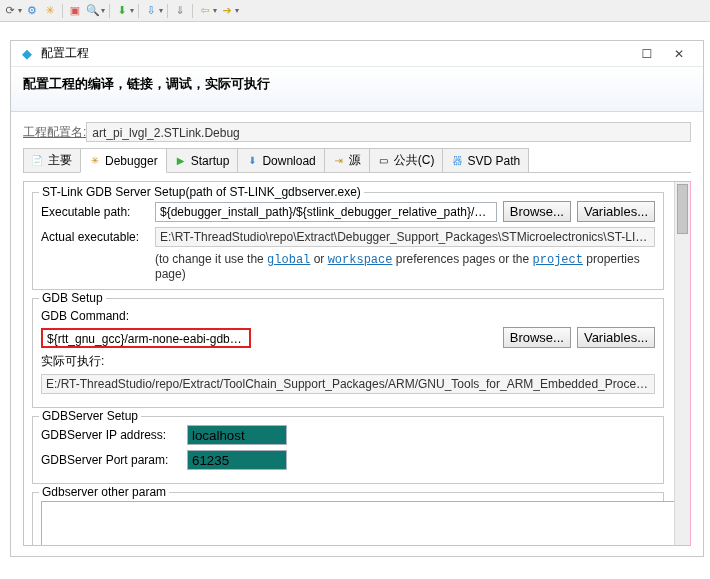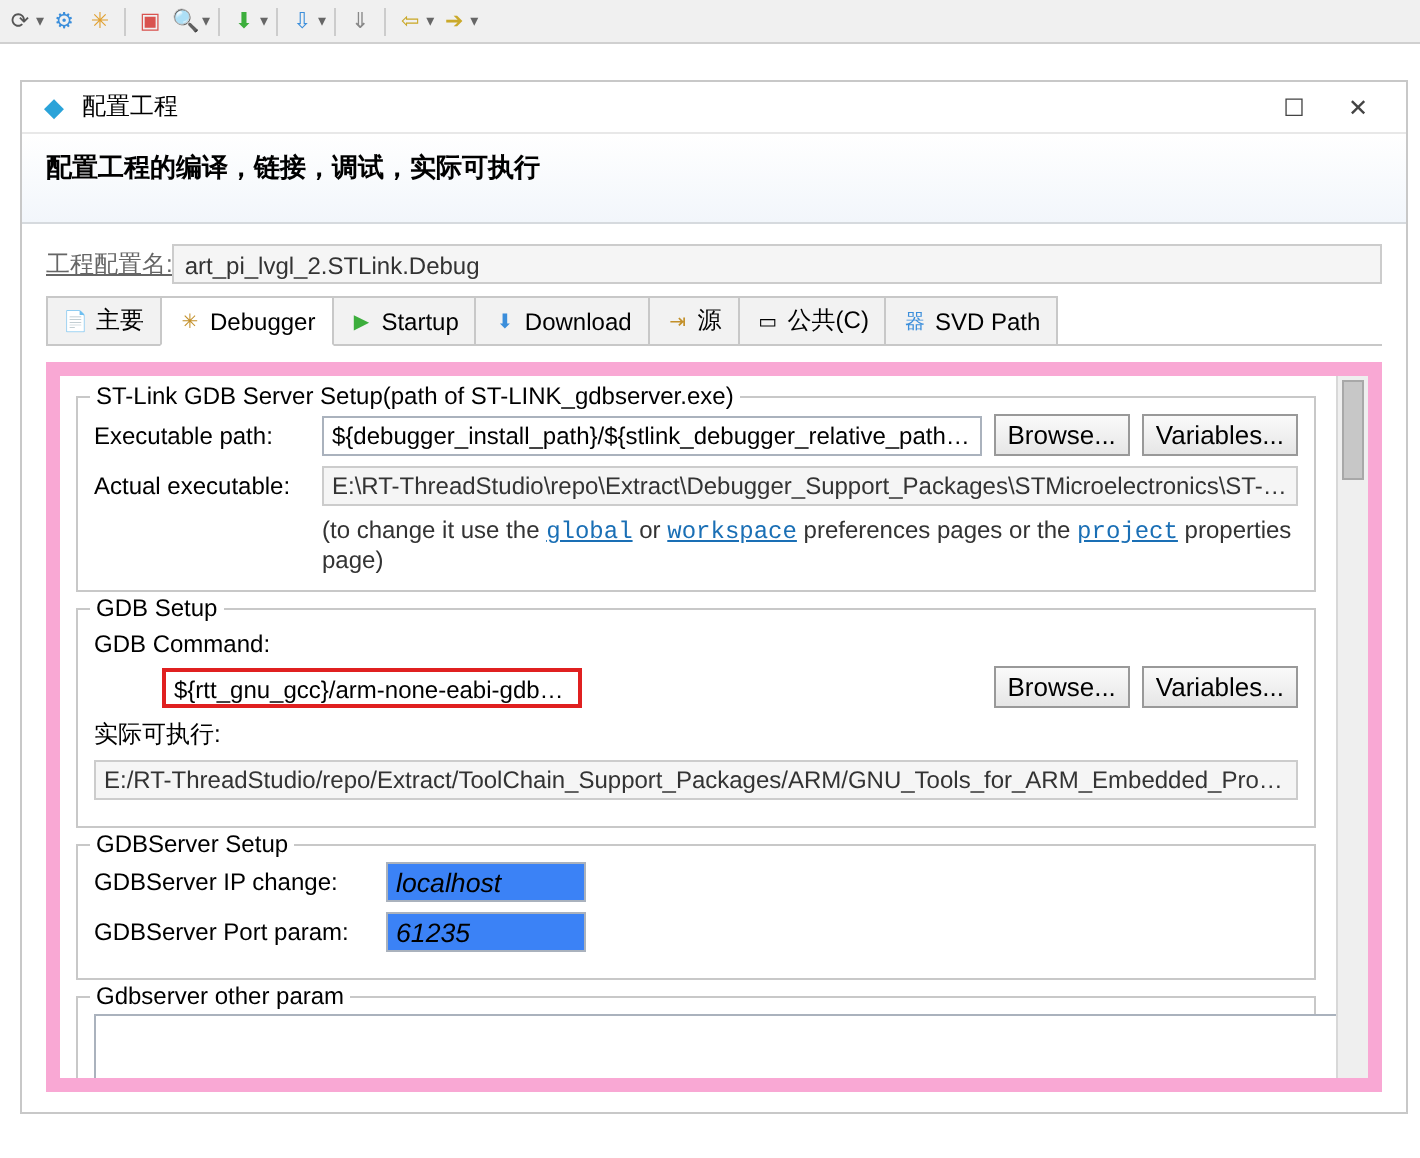--- a/index.html
+++ b/index.html
@@ -91,21 +91,21 @@
     border-bottom:none;
     margin-right:-1px;
     background:#f2f2f2;
     display:flex; align-items:center; gap:4px;
     position:relative;
   }
   .tabs .tab.active { background:#fff; border-bottom:1px solid #fff; margin-bottom:-1px; }
   .tab-icon { width:12px; height:12px; display:inline-flex; align-items:center; justify-content:center; font-size:10px;}
 
   .scroll-area {
-    border:7px solid #f9a8d4;
+    border:1px solid #f9a8d4;
     padding:6px 8px;
     height: 365px;
     overflow:hidden;
     position:relative;
   }
   .vscroll {
     position:absolute; right:0; top:0; bottom:0; width:16px;
     background:#efefef; border-left:1px solid #d8d8d8;
   }
   .vscroll .thumb {
@@ -143,31 +143,30 @@
     padding:2px 6px;
     height:21px;
     font-size:13px;
   }
   .hint {
     padding-left:114px;
     color:#333;
     margin-top:2px;
   }
   .hint a { color:#1a6fb5; text-decoration:underline;font-family:Liberation Mono, monospace; }
-  .highlight-red { border:2px solid #e02020 !important;margin-left:34px; }
+  .highlight-red { border:2px solid #e02020 !important; }
 
   .plain-label { margin:2px 0 4px; }
 
   .small-inp {
     border:1px solid #aab2bd;
-    background:#3b82f6;
+    background:#0f766e;
     padding:2px 4px;
     height:20px;
     width:100px;
-    font-style:italic;
   }
   .lbl2 { width:140px; display:inline-block;}
   textarea.big {
     width:645px;
     height:55px;
     border:1px solid #aab2bd;
     resize:none;
     font-family:inherit;
     font-size:12px;
   }
@@ -280,21 +279,21 @@
         </div>
         <div class="plain-label">实际可执行:</div>
         <div class="field-row">
           <span class="inp ro">E:/RT-ThreadStudio/repo/Extract/ToolChain_Support_Packages/ARM/GNU_Tools_for_ARM_Embedded_Processors/5.</span>
         </div>
       </div>
 
       <div class="group">
         <div class="legend">GDBServer Setup</div>
         <div class="field-row">
-          <span class="lbl2">GDBServer IP change:</span>
+          <span class="lbl2">GDBServer IP address:</span>
           <input class="small-inp" value="localhost" style="">
         </div>
         <div class="field-row">
           <span class="lbl2">GDBServer Port param:</span>
           <input class="small-inp" value="61235" style="">
         </div>
       </div>
 
       <div class="group">
         <div class="legend">Gdbserver other param</div>

